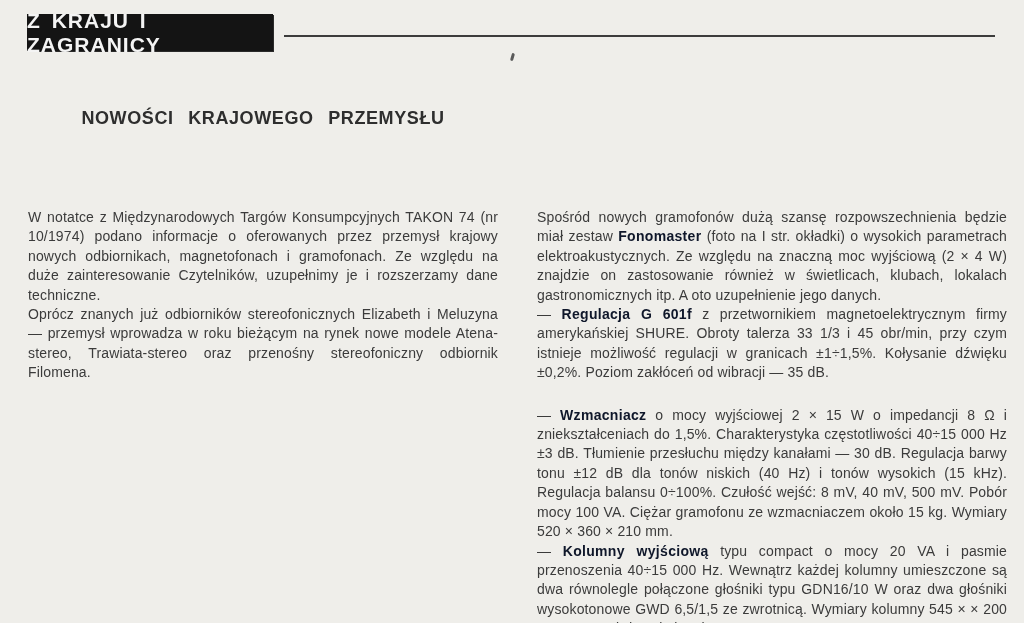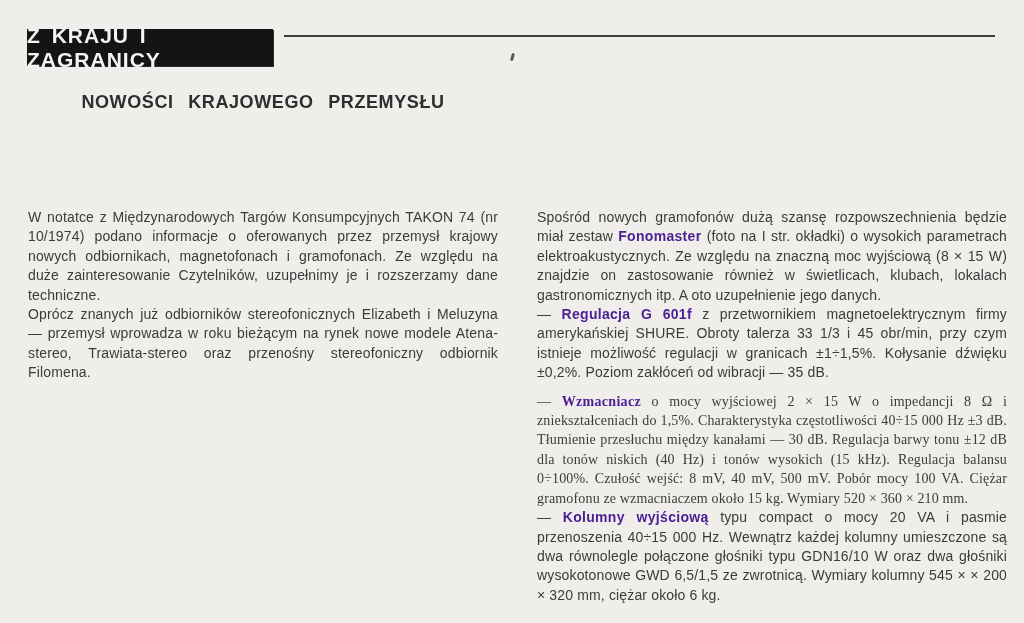--- a/index.html
+++ b/index.html
@@ -25,21 +25,20 @@
     background: #141414;
     color: #f4f4f4;
     display: flex;
     align-items: center;
     justify-content: center;
     font-weight: bold;
     font-size: 21px;
     letter-spacing: 1px;
     word-spacing: 4px;
     box-shadow: 1px 1px 0 #2a2a2a;
-    margin-top: 15px;
   }
 
   
   .rule {
     position: absolute;
     left: 284px;
     top: 35px;
     width: 711px;
     height: 2px;
     background: #3c3c3c;
@@ -54,21 +53,21 @@
     height: 8px;
     background: #5a5a5a;
     border-radius: 2px;
     transform: rotate(16deg);
   }
 
   
   .title {
     position: absolute;
     left: 28px;
-    top: 88px;
+    top: 104px;
     width: 470px;
     text-align: center;
     font-weight: bold;
     font-size: 18px;
     line-height: 29px;
     letter-spacing: 0.6px;
     word-spacing: 9px;
     color: #2e2e2e;
   }
 
@@ -80,23 +79,23 @@
     font-size: 14px;
     line-height: 19.4px;
     text-align: justify;
     letter-spacing: 0.15px;
     color: #3b3b3b;
   }
   .col-left  { left: 28px; }
   .col-right { left: 537px; }
 
   .col p { margin: 0; }
-  .col p.gap-top { margin-top: 9px; font-family: Liberation Serif, serif; }
+  .col p.gap-top { margin-top: 23px; }
 
-  .col b { color: #4c1d95; letter-spacing: 0.3px; }
+  .col b { color: #0f172a; letter-spacing: 0.3px; }
 </style>
 </head>
 <body>
 
 <div class="page">
 
   <div class="banner">
     <span>Z KRAJU I ZAGRANICY</span>
   </div>
 
@@ -108,21 +107,21 @@
     <div>NOWOŚCI KRAJOWEGO PRZEMYSŁU</div>
   </div>
 
   <div class="col col-left">
     <p>W notatce z Międzynarodowych Targów Konsumpcyjnych TAKON 74 (nr 10/1974) podano informacje o oferowanych przez przemysł krajowy nowych odbiornikach, magnetofonach i gramofonach. Ze względu na duże zainteresowanie Czytelników, uzupełnimy je i rozszerzamy dane techniczne.</p>
     <p>Oprócz znanych już odbiorników stereofonicznych Elizabeth i Meluzyna — przemysł wprowadza w roku bieżącym na rynek nowe modele Atena-stereo, Trawiata-stereo oraz przenośny stereofoniczny odbiornik Filomena.</p>
   </div>
 
   <div class="col col-right">
 
-    <p><span>Spośród nowych gramofonów dużą szansę rozpowszechnienia będzie miał zestaw </span><b>Fonomaster</b><span> (foto na I str. okładki) o wysokich parametrach elektroakustycznych. Ze względu na znaczną moc wyjściową (8 × 15 W) znajdzie on zastosowanie również w świetlicach, klubach, lokalach gastronomicznych itp. A oto uzupełnienie jego danych.</span></p>
+    <p><span>Spośród nowych gramofonów dużą szansę rozpowszechnienia będzie miał zestaw </span><b>Fonomaster</b><span> (foto na I str. okładki) o wysokich parametrach elektroakustycznych. Ze względu na znaczną moc wyjściową (2 × 4 W) znajdzie on zastosowanie również w świetlicach, klubach, lokalach gastronomicznych itp. A oto uzupełnienie jego danych.</span></p>
 
     <p><span>— </span><b>Regulacja G 601f</b><span> z przetwornikiem magnetoelektrycznym firmy amerykańskiej SHURE. Obroty talerza 33 1/3 i 45 obr/min, przy czym istnieje możliwość regulacji w granicach ±1÷1,5%. Kołysanie dźwięku ±0,2%. Poziom zakłóceń od wibracji — 35 dB.</span></p>
 
     <p class="gap-top"><span>— </span><b>Wzmacniacz</b><span> o mocy wyjściowej 2 × 15 W o impedancji 8 Ω i zniekształceniach do 1,5%. Charakterystyka częstotliwości 40÷15 000 Hz ±3 dB. Tłumienie przesłuchu między kanałami — 30 dB. Regulacja barwy tonu ±12 dB dla tonów niskich (40 Hz) i tonów wysokich (15 kHz). Regulacja balansu 0÷100%. Czułość wejść: 8 mV, 40 mV, 500 mV. Pobór mocy 100 VA. Ciężar gramofonu ze wzmacniaczem około 15 kg. Wymiary 520 × 360 × 210 mm.</span></p>
 
     <p><span>— </span><b>Kolumny wyjściową</b><span> typu compact o mocy 20 VA i pasmie przenoszenia 40÷15 000 Hz. Wewnątrz każdej kolumny umieszczone są dwa równolegle połączone głośniki typu GDN16/10 W oraz dwa głośniki wysokotonowe GWD 6,5/1,5 ze zwrotnicą. Wymiary kolumny 545 × × 200 × 320 mm, ciężar około 6 kg.</span></p>
 
   </div>
 
 </div>

